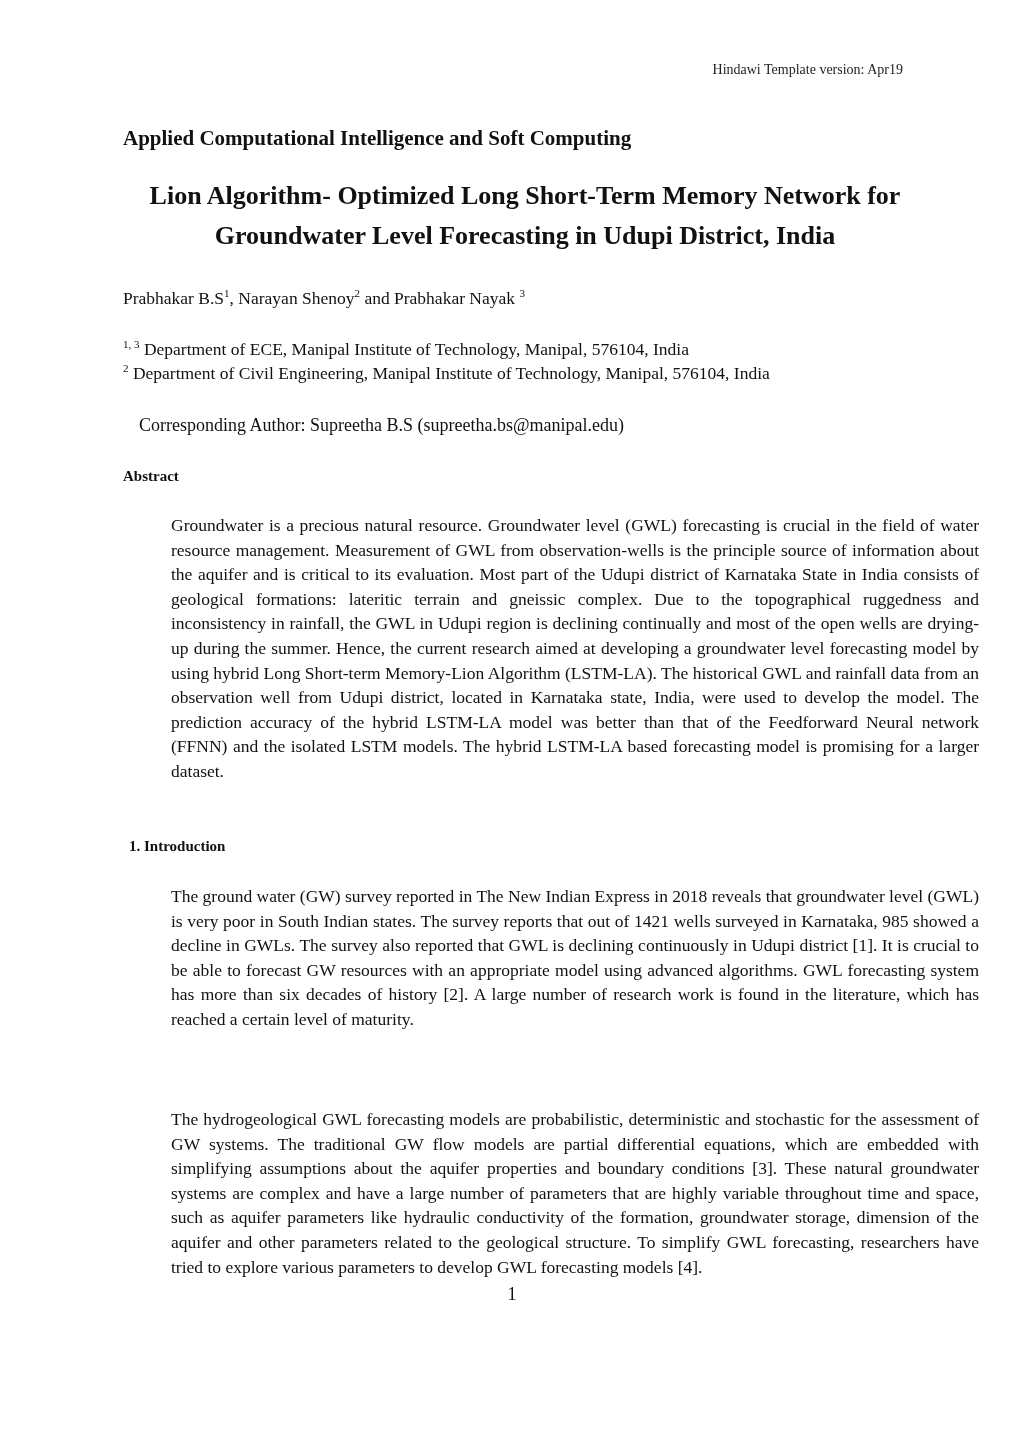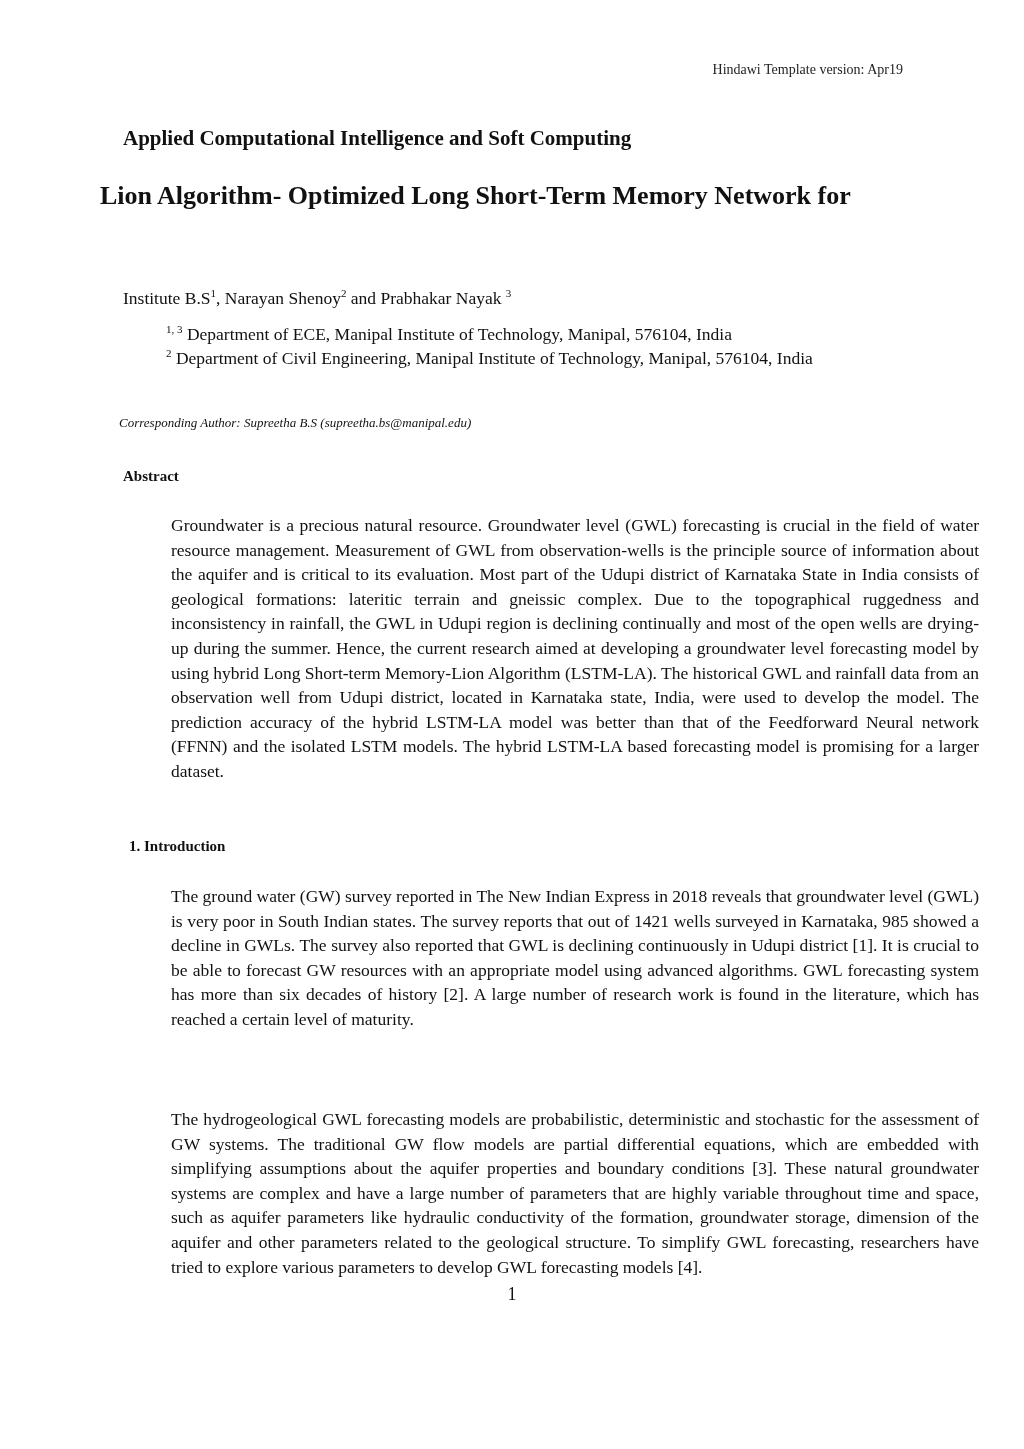--- a/index.html
+++ b/index.html
@@ -10,30 +10,30 @@
   .header-note {
     position: absolute; top: 62px; right: 121px;
     font-size: 14px; color: #222;
   }
   .journal {
     position: absolute; left: 123px; top: 126px;
     font-size: 21px; font-weight: bold;
   }
   .title {
     position: absolute; left: 100px; width: 850px; top: 176px;
-    font-size: 26px; font-weight: bold; line-height: 40px;
+    text-align: center; font-size: 26px; font-weight: bold; line-height: 40px;
   }
   .authors {
     position: absolute; left: 123px; top: 288px; font-size: 17.5px;
   }
   .affil {
-    position: absolute; left: 123px; top: 322px; font-size: 17.5px; line-height: 24px; margin-left: 43px;
+    position: absolute; left: 123px; top: 337px; font-size: 17.5px; line-height: 24px;
   }
   .corresponding {
-    position: absolute; left: 119px; top: 415px; font-size: 13px; font-style: italic;
+    position: absolute; left: 139px; top: 415px; font-size: 18px;
   }
   .section-heading {
     position: absolute; left: 123px; font-size: 15px; font-weight: bold;
   }
   .para {
     position: absolute; left: 123px; width: 808px;
     font-size: 17.5px; line-height: 24.6px; text-align: justify; margin-left: 48px;
   }
   sup { font-size: 11px; vertical-align: 7px; line-height: 0; }
   .page-number {
@@ -42,24 +42,25 @@
 </style>
 </head>
 <body>
 
 <div class="header-note">Hindawi Template version: Apr19</div>
 
 <div class="journal">Applied Computational Intelligence and Soft Computing</div>
 
 <div class="title">
   <div>Lion Algorithm- Optimized Long Short-Term Memory Network for</div>
+  <div>Groundwater Level Forecasting in Udupi District, India</div>
 </div>
 
 <div class="authors">
-  <span>Institute B.S</span><sup>1</sup><span>, </span><span>Narayan Shenoy</span><sup>2</sup><span> and </span><span>Prabhakar Nayak </span><sup>3</sup>
+  <span>Prabhakar B.S</span><sup>1</sup><span>, </span><span>Narayan Shenoy</span><sup>2</sup><span> and </span><span>Prabhakar Nayak </span><sup>3</sup>
 </div>
 
 <div class="affil">
   <div><sup>1, 3</sup><span> Department of ECE, Manipal Institute of Technology, Manipal, 576104, India</span></div>
   <div><sup>2</sup><span> Department of Civil Engineering, Manipal Institute of Technology, Manipal, 576104, India</span></div>
 </div>
 
 <div class="corresponding">Corresponding Author: Supreetha B.S (supreetha.bs@manipal.edu)</div>
 
 <div class="section-heading" style="top:468px;">Abstract</div>

